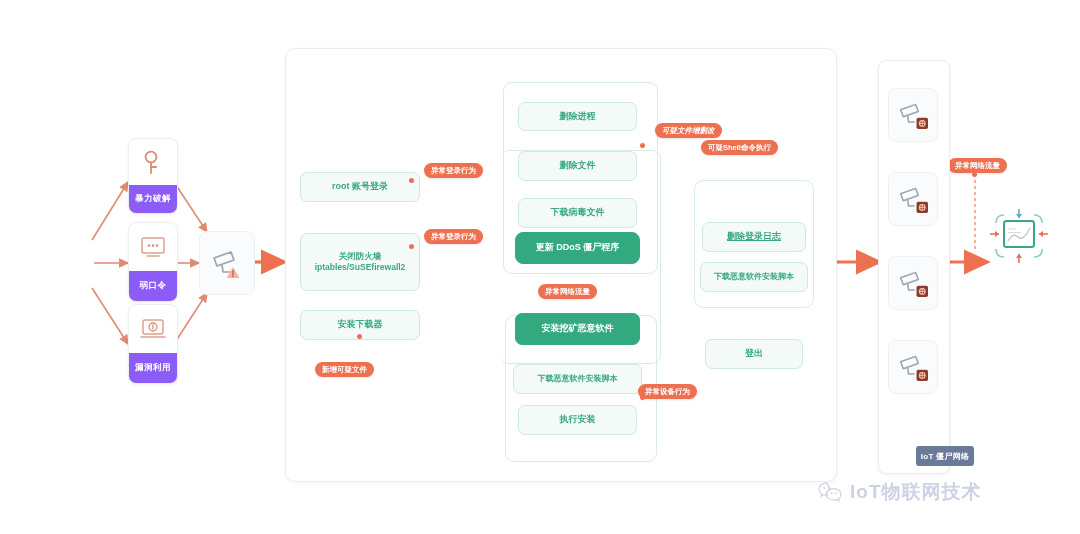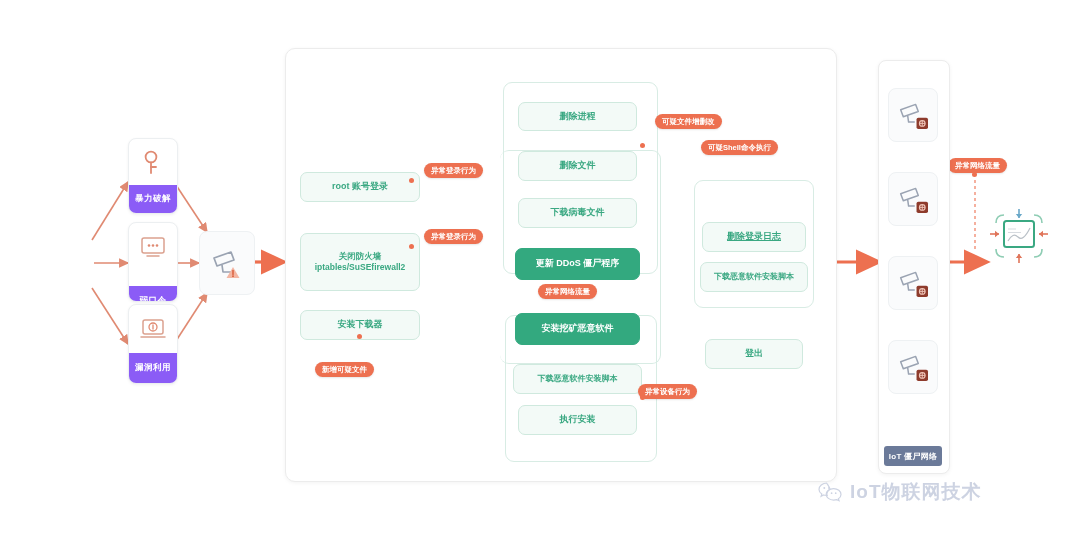--- a/index.html
+++ b/index.html
@@ -52,21 +52,21 @@
     border:1px solid #ececec;border-radius:10px;background:#fff;
     box-shadow:0 1px 4px rgba(0,0,0,.05);
   }
   .iotpanel{
     border:1px solid #ececec;border-radius:8px;background:#fff;
     box-shadow:0 1px 4px rgba(0,0,0,.05);
   }
   .iotlabel{
     background:#6b7a99;color:#fff;font-size:8px;font-weight:bold;
     display:flex;align-items:center;justify-content:center;
-    border-radius:3px;letter-spacing:.3px;
+    border-radius:3px;letter-spacing:.3px;margin-left:32px;
   }
   .faintwm{
     color:#f4f5f6;font-size:13px;font-weight:bold;letter-spacing:1px;
     user-select:none;
   }
   .wm{
     display:flex;align-items:center;gap:8px;
     color:#cdd3e2;font-size:19px;font-weight:bold;letter-spacing:1px;
   }
   svg{display:block;overflow:visible;}
@@ -152,21 +152,21 @@
   <div class="abs card" style="left:128px;top:222px;width:48px;height:78px;overflow:hidden;">
     <div style="height:48px;display:flex;align-items:center;justify-content:center;">
       <svg width="28" height="24" viewBox="0 0 28 24">
         <rect x="3" y="3" width="22" height="15" rx="2" fill="none" stroke="#dba18f" stroke-width="1.5"></rect>
         <circle cx="10" cy="10.5" r="1.3" fill="#e08a72"></circle>
         <circle cx="14" cy="10.5" r="1.3" fill="#e08a72"></circle>
         <circle cx="18" cy="10.5" r="1.3" fill="#e08a72"></circle>
         <path d="M8 21 H20" stroke="#dba18f" stroke-width="1.5" stroke-linecap="round"></path>
       </svg>
     </div>
-    <div class="orangebar" style="height:30px;margin-top:15px;">弱口令</div>
+    <div class="orangebar" style="height:30px;">弱口令</div>
   </div>
 
   <div class="abs card" style="left:128px;top:304px;width:48px;height:78px;overflow:hidden;">
     <div style="height:48px;display:flex;align-items:center;justify-content:center;">
       <svg width="28" height="24" viewBox="0 0 28 24">
         <rect x="4" y="3" width="20" height="14" rx="2" fill="none" stroke="#dba18f" stroke-width="1.5"></rect>
         <circle cx="14" cy="10" r="4" fill="none" stroke="#e08a72" stroke-width="1.3"></circle>
         <path d="M14 8 V12" stroke="#e08a72" stroke-width="1.3" stroke-linecap="round"></path>
         <path d="M2 20 H26" stroke="#dba18f" stroke-width="1.5" stroke-linecap="round"></path>
       </svg>
@@ -193,41 +193,41 @@
 iptables/SuSEfirewall2</div>
   <div class="abs gbox" style="left:300px;top:310px;width:118px;height:28px;">安装下载器</div>
 
   <div class="abs grouprect" style="left:503px;top:82px;width:153px;height:190px;"></div>
   <div class="abs grouprect" style="left:500px;top:150px;width:160px;height:212px;border-left:none;"></div>
   <div class="abs grouprect" style="left:505px;top:315px;width:150px;height:145px;"></div>
 
   <div class="abs gbox" style="left:518px;top:102px;width:117px;height:27px;">删除进程</div>
   <div class="abs gbox" style="left:518px;top:151px;width:117px;height:28px;">删除文件</div>
   <div class="abs gbox" style="left:518px;top:198px;width:117px;height:28px;">下载病毒文件</div>
-  <div class="abs gbox solid" style="left:515px;top:248px;width:123px;height:30px;">更新 DDoS 僵尸程序</div>
+  <div class="abs gbox solid" style="left:515px;top:232px;width:123px;height:30px;border-radius:8px;">更新 DDoS 僵尸程序</div>
   <div class="abs gbox solid" style="left:515px;top:313px;width:123px;height:30px;">安装挖矿恶意软件</div>
   <div class="abs gbox" style="left:513px;top:364px;width:127px;height:28px;font-size:8px;">下载恶意软件安装脚本</div>
   <div class="abs gbox" style="left:518px;top:405px;width:117px;height:28px;">执行安装</div>
 
   <div class="abs grouprect" style="left:694px;top:180px;width:118px;height:126px;"></div>
 
   <div class="abs gbox" style="left:702px;top:222px;width:102px;height:28px;text-decoration:underline;">删除登录日志</div>
   <div class="abs gbox" style="left:700px;top:262px;width:106px;height:28px;font-size:8px;">下载恶意软件安装脚本</div>
   <div class="abs gbox" style="left:705px;top:339px;width:96px;height:28px;">登出</div>
 
   <div class="abs pill" style="left:424px;top:163px;">异常登录行为</div>
   <div class="dot" style="left:409px;top:178px;"></div>
 
   <div class="abs pill" style="left:424px;top:229px;">异常登录行为</div>
   <div class="dot" style="left:409px;top:244px;"></div>
 
   <div class="abs pill" style="left:315px;top:362px;">新增可疑文件</div>
   <div class="dot" style="left:357px;top:334px;"></div>
 
-  <div class="abs pill" style="left:655px;top:114px;">可疑文件增删改</div>
+  <div class="abs pill" style="left:655px;top:123px;font-style:italic;">可疑文件增删改</div>
   <div class="dot" style="left:640px;top:143px;"></div>
 
   <div class="abs pill" style="left:701px;top:140px;">可疑Shell命令执行</div>
 
   <div class="abs pill" style="left:538px;top:284px;">异常网络流量</div>
 
   <div class="abs pill" style="left:638px;top:384px;">异常设备行为</div>
   <div class="dot" style="left:640px;top:395px;"></div>
 
   <div class="abs pill" style="left:948px;top:158px;">异常网络流量</div>

